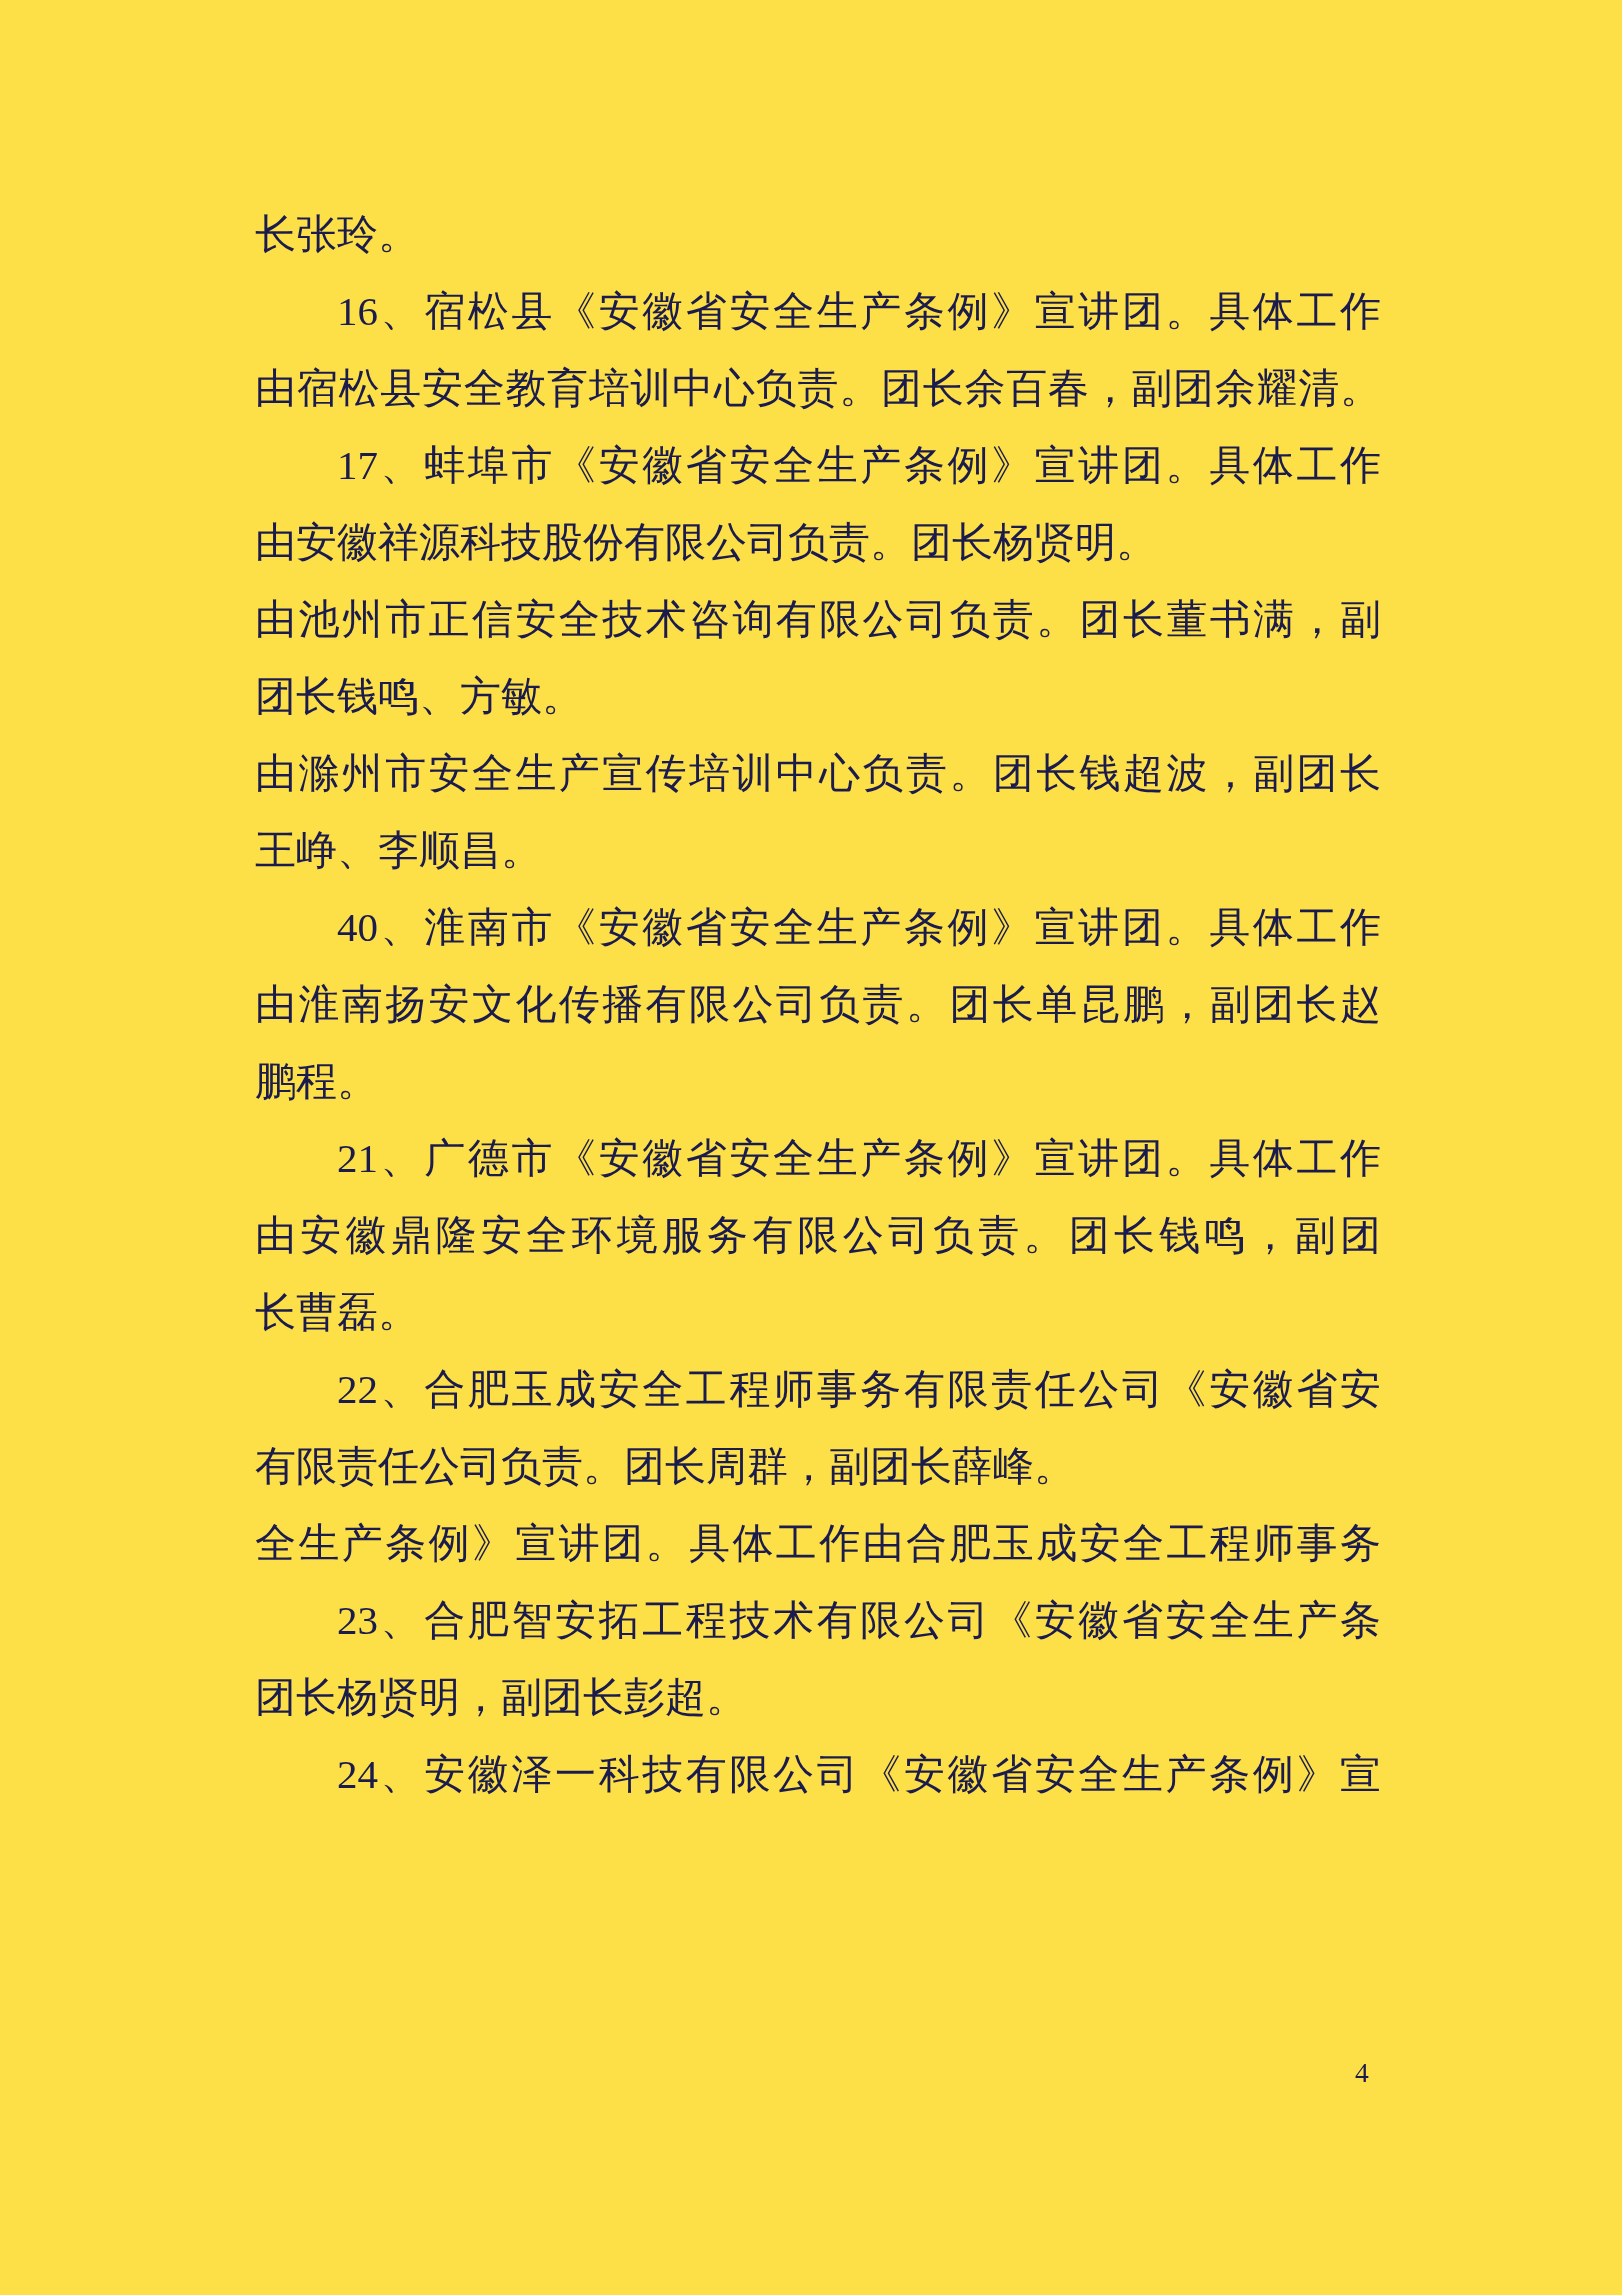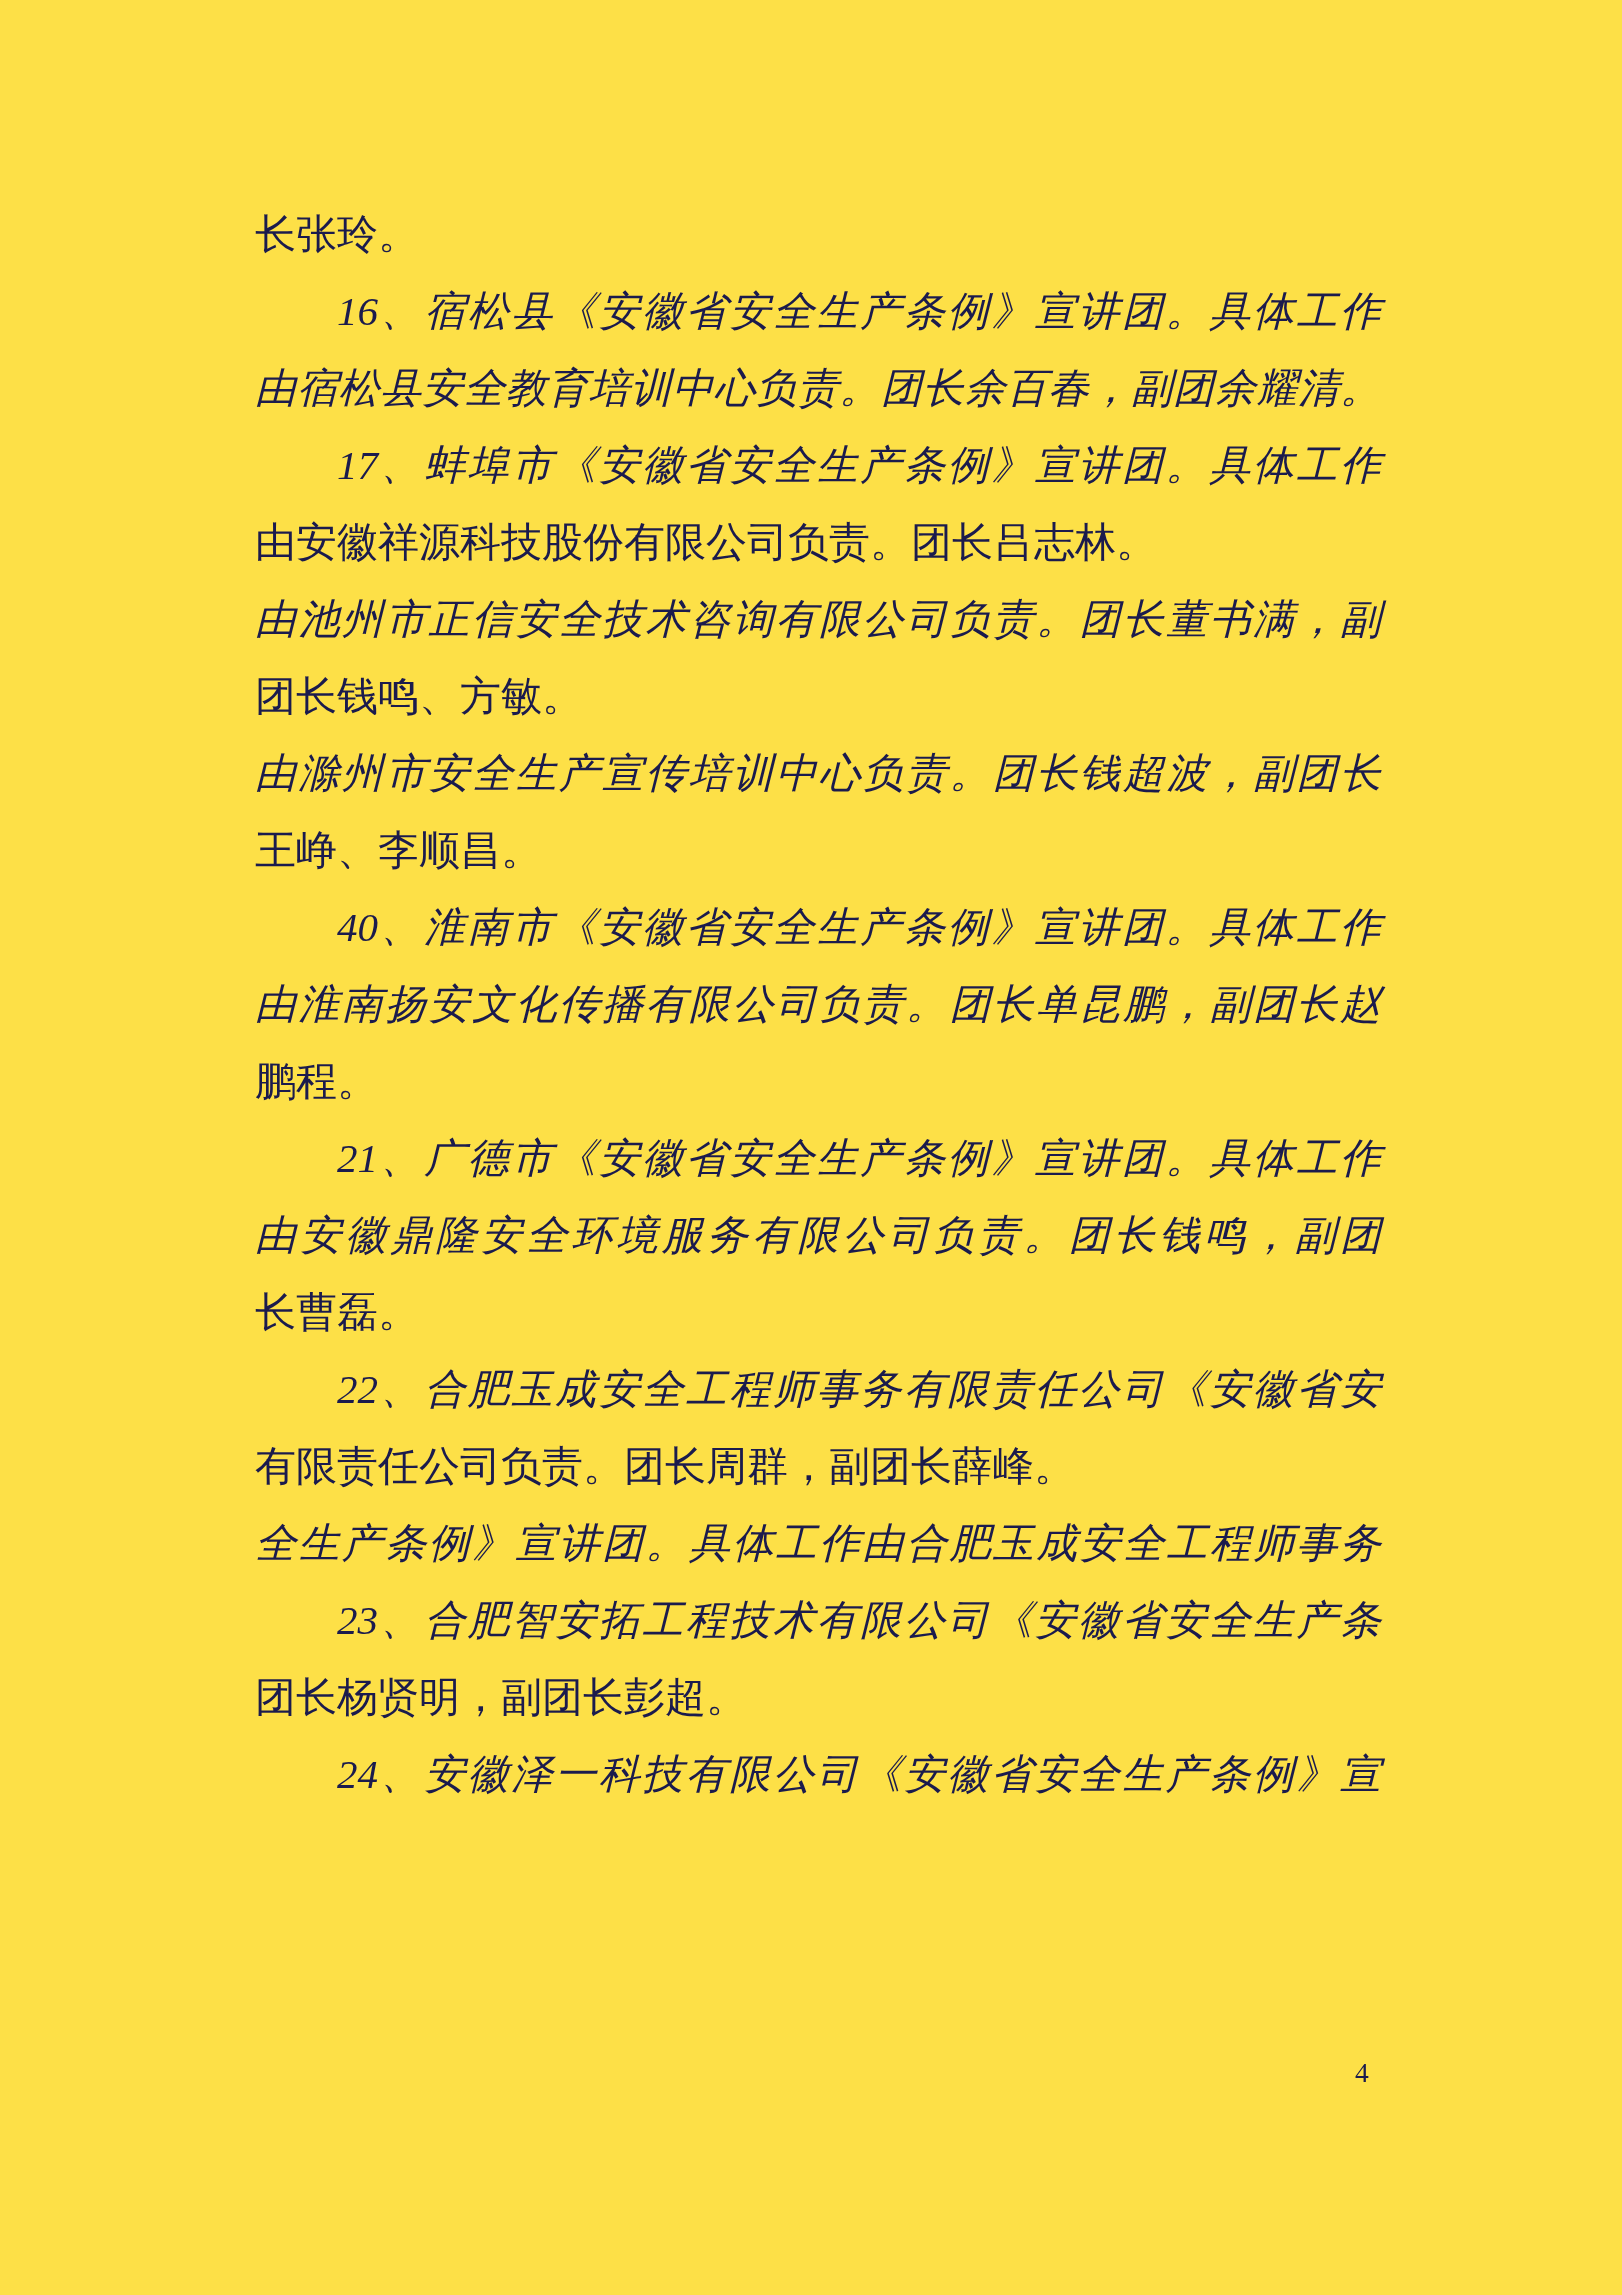--- a/index.html
+++ b/index.html
@@ -29,41 +29,40 @@
     white-space: nowrap;
     color: #1b1b4d;
   }
   .line.indent {
     padding-left: 82px;
   }
   .line.stretch {
     white-space: normal;
     text-align: justify;
     text-align-last: justify;
-    font-style: italic;
   }
   .page-number {
     position: absolute;
     left: 1355px;
     top: 2056px;
     font-size: 27.5px;
     line-height: 33px;
     color: #1b1b4d;
   }
 </style>
 </head>
 <body>
 
 <div class="page">
   <div class="content">
       <div class="line">长张玲。</div>
       <div class="line indent stretch">16、宿松县《安徽省安全生产条例》宣讲团。具体工作</div>
       <div class="line stretch">由宿松县安全教育培训中心负责。团长余百春，副团余耀清。</div>
       <div class="line indent stretch">17、蚌埠市《安徽省安全生产条例》宣讲团。具体工作</div>
-      <div class="line">由安徽祥源科技股份有限公司负责。团长吕志林。</div>
+      <div class="line">由安徽祥源科技股份有限公司负责。团长杨贤明。</div>
       <div class="line stretch">由池州市正信安全技术咨询有限公司负责。团长董书满，副</div>
       <div class="line">团长钱鸣、方敏。</div>
       <div class="line stretch">由滁州市安全生产宣传培训中心负责。团长钱超波，副团长</div>
       <div class="line">王峥、李顺昌。</div>
       <div class="line indent stretch">40、淮南市《安徽省安全生产条例》宣讲团。具体工作</div>
       <div class="line stretch">由淮南扬安文化传播有限公司负责。团长单昆鹏，副团长赵</div>
       <div class="line">鹏程。</div>
       <div class="line indent stretch">21、广德市《安徽省安全生产条例》宣讲团。具体工作</div>
       <div class="line stretch">由安徽鼎隆安全环境服务有限公司负责。团长钱鸣，副团</div>
       <div class="line">长曹磊。</div>

